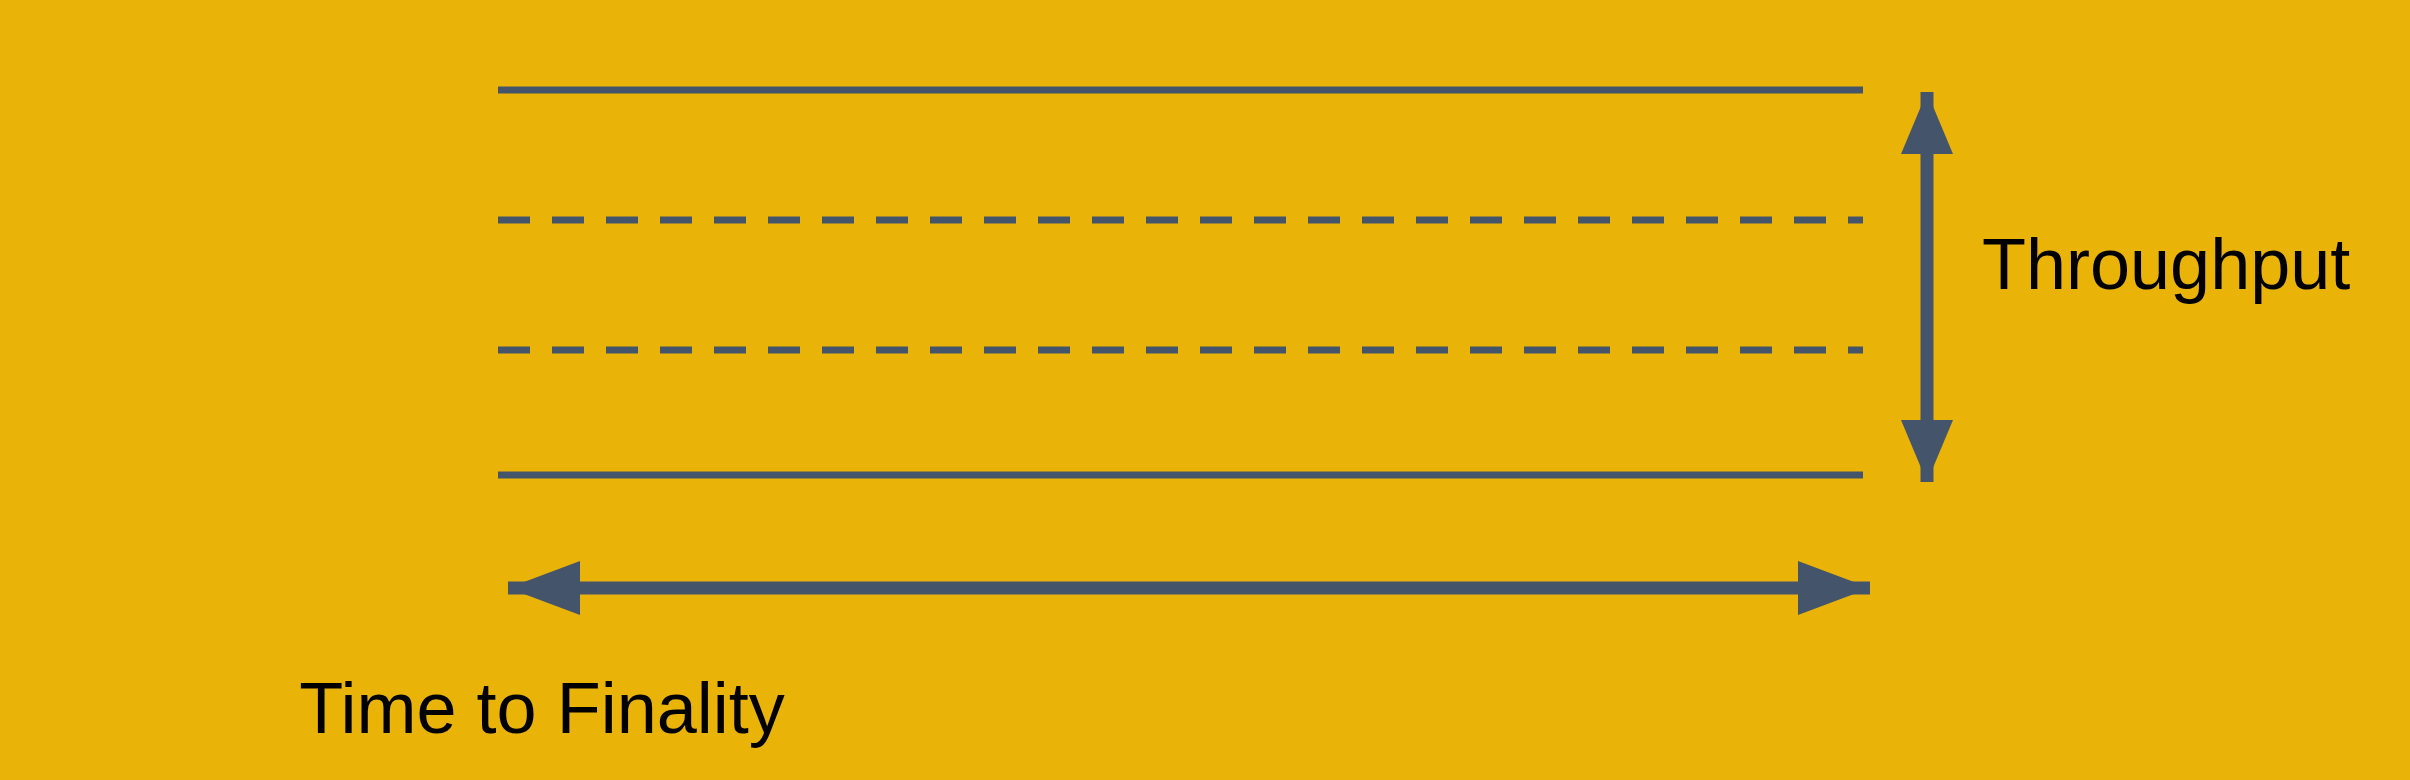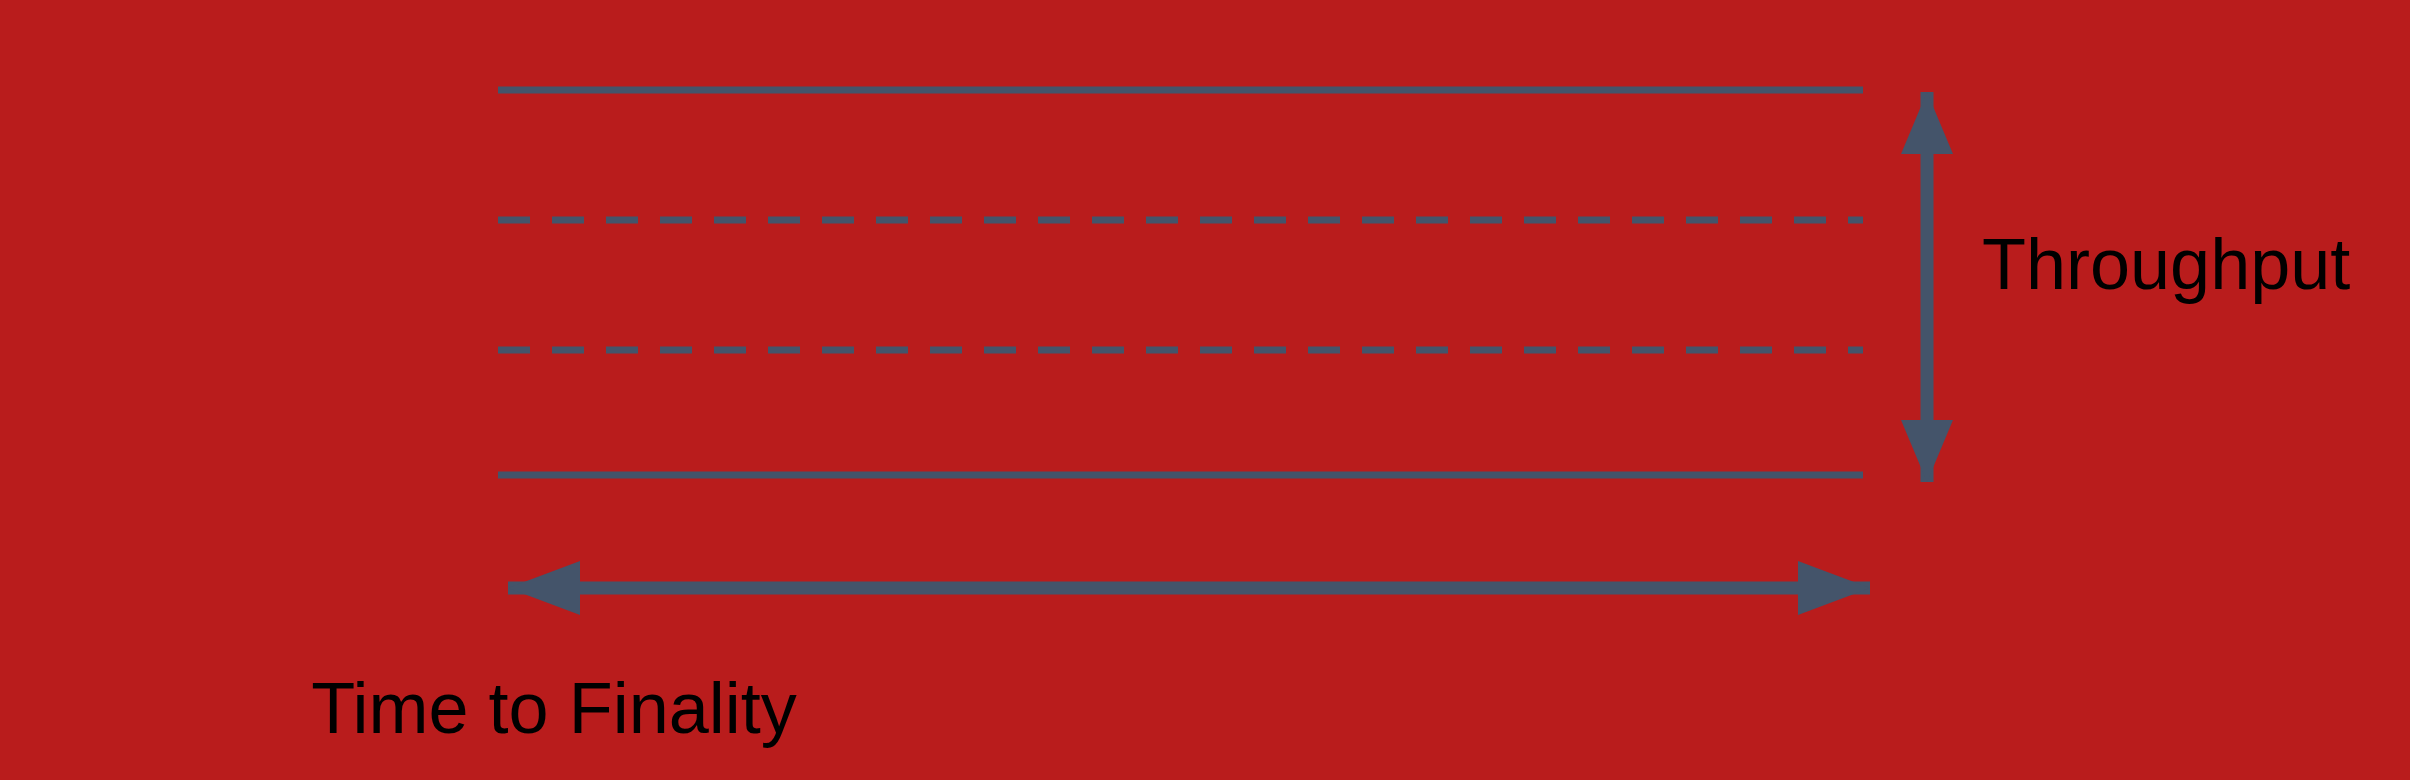--- a/index.html
+++ b/index.html
@@ -37,31 +37,31 @@
   }
   #throughput-label {
     left: 1982px;
     top: 228px;
   }
   #time-to-finality-label {
     left: 0px;
     top: 672px;
     width: 2116px;
     text-align: center;
-    padding-left: 12px;
+    padding-left: 0;
   }
   #time-to-finality-label .inner {
     display: inline-block;
     margin-left: -1032px;
   }
 </style>
 </head>
 <body>
 
-<div id="canvas" style="background: #b91c1c;">
+<div id="canvas" style="background: #eab308;">
 
   <svg id="diagram-svg" viewBox="0 0 2410 780" xmlns="http://www.w3.org/2000/svg">
 
     <g>
       <line id="lane-edge-top" x1="498" y1="90" x2="1863" y2="90" stroke="#44546A" stroke-width="7" stroke-linecap="butt"></line>
 
       <line id="lane-divider-1" x1="498" y1="220" x2="1863" y2="220" stroke="#44546A" stroke-width="7" stroke-linecap="butt" stroke-dasharray="32 22"></line>
 
       <line id="lane-divider-2" x1="498" y1="350" x2="1863" y2="350" stroke="#44546A" stroke-width="7" stroke-linecap="butt" stroke-dasharray="32 22"></line>
 

